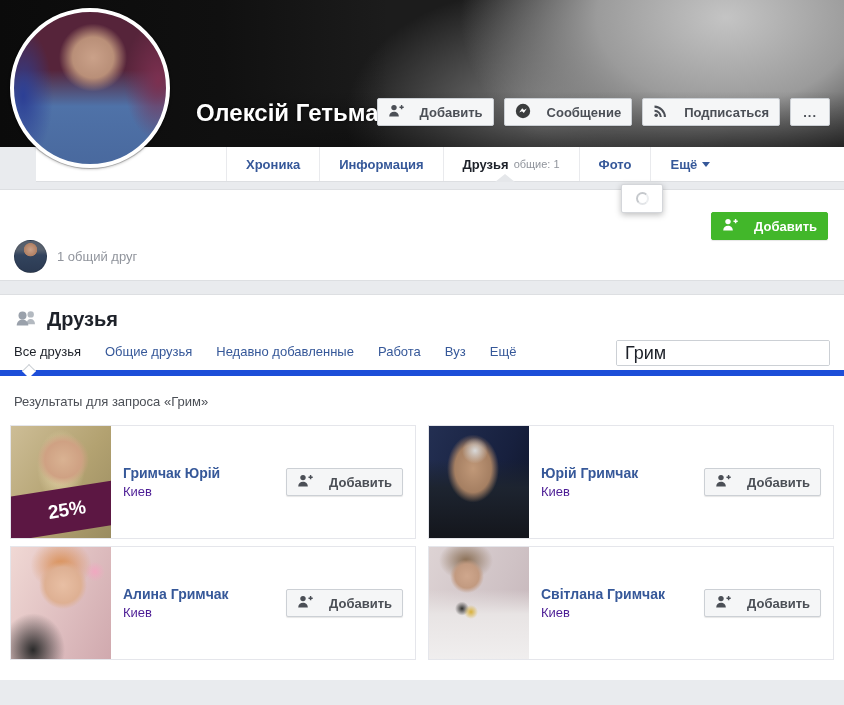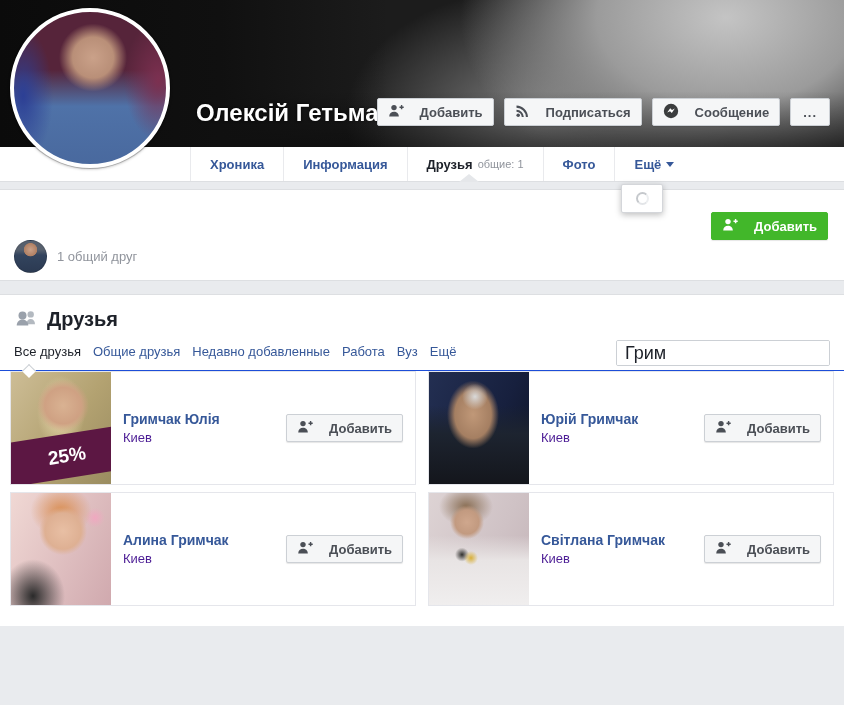--- a/index.html
+++ b/index.html
@@ -47,20 +47,21 @@
       radial-gradient(ellipse 40px 90px at 6% 55%, #2c3f95 0%, rgba(30,40,120,0) 75%),
       radial-gradient(ellipse 46px 80px at 95% 45%, #7c3050 0%, rgba(90,30,60,0) 75%),
       linear-gradient(to top, #49699e 0%, #4f72a8 38%, rgba(70,100,160,0) 62%),
       #56243a;
   }
   
   .tabstrip {
     position:relative; height:35px; background:#fff;
     display:flex; padding-left:190px;
     border-bottom:1px solid #dddfe2;
+    margin-left:36px;
   }
   .tab {
     display:flex; align-items:center; gap:5px; padding:0 19px;
     border-left:1px solid #e9eaed;
     font-size:13px; font-weight:bold; color:#365899; cursor:pointer;
     position:relative; white-space:nowrap;
   }
   .tab:last-child { border-right:1px solid #e9eaed; }
   .tab.active { color:#1d2129; cursor:default; }
   .tab-badge { font-size:11px; font-weight:normal; color:#90949c; }
@@ -105,22 +106,22 @@
       linear-gradient(to top, #2b3a52 0%, #33445e 55%, rgba(40,55,80,0) 72%),
       #57606e;
   }
   .mutual-label { font-size:13px; color:#90949c; }
   
   .friends-panel { margin-top:13px; background:#fff; border-top:1px solid #dddfe2; padding-bottom:20px; }
   .friends-heading { display:flex; align-items:center; gap:10px; padding:13px 14px 8px; }
   .friends-heading h2 { font-size:20px; font-weight:bold; color:#1d2129; }
   .filter-row {
     position:relative; margin-top:5px; padding:0 14px 11px;
-    border-bottom:1px solid #1d4ed8;
-    display:flex; align-items:center; gap:12px;
+    border-bottom:6px solid #1d4ed8;
+    display:flex; align-items:center; gap:24px;
   }
   .filter-link { font-size:13px; color:#365899; text-decoration:none; cursor:pointer; white-space:nowrap; }
   .filter-link.active { color:#1d2129; cursor:default; }
   .filter-pointer {
     position:absolute; left:24px; bottom:-6px; width:10px; height:10px;
     background:#fff; transform:rotate(45deg);
     border-left:1px solid #ccd0d5; border-top:1px solid #ccd0d5; z-index:2;
   }
   .search-box {
     position:absolute; right:14px; top:-4px;
@@ -223,30 +224,30 @@
 <div class="cover">
   <div class="cover-name">Олексій Гетьман</div>
   <div class="cover-actions">
     <button class="btn">
       <span><svg width="16" height="16" viewBox="0 0 16 16" class="icon-dark">
             <use href="#i-person-add"></use>
           </svg></span>
       <span>Добавить</span>
     </button>
     <button class="btn">
+      <span><svg width="16" height="16" viewBox="0 0 16 16" fill="#3b3d3e">
+            <use href="#i-messenger"></use>
+          </svg></span>
+      <span>Сообщение</span>
+    </button>
+    <button class="btn">
       <span><svg width="15" height="16" viewBox="0 0 16 16" class="icon-dark">
             <use href="#i-rss"></use>
           </svg></span>
       <span>Подписаться</span>
-    </button>
-    <button class="btn">
-      <span><svg width="16" height="16" viewBox="0 0 16 16" fill="#3b3d3e">
-            <use href="#i-messenger"></use>
-          </svg></span>
-      <span>Сообщение</span>
     </button>
     <button class="btn" style="padding:0 12px; letter-spacing:1px;">
       <span>...</span>
     </button>
   </div>
 </div>
 
 <div class="profile-pic"></div>
 
 <div class="tabstrip">
@@ -308,32 +309,33 @@
     <div class="search-box">
       <input type="text" value="Грим" style="">
       <button class="search-btn">
         <span><svg width="15" height="15" viewBox="0 0 16 16">
               <use href="#i-search"></use>
             </svg></span>
       </button>
     </div>
   </div>
 
+  <div class="results-label">Результаты для запроса «Грим»</div>
 
   <div class="cards-grid">
 
     <div class="friend-card">
       <div class="card-photo photo-1">
         <div class="ribbon">
             <span>25%</span>
           </div>
       </div>
       <div class="card-main">
         <div class="card-info">
-          <a class="card-name">Гримчак Юлія</a>
+          <a class="card-name">Гримчак Юрій</a>
           <div class="card-city">Киев</div>
         </div>
         <button class="btn">
           <span><svg width="16" height="16" viewBox="0 0 16 16" class="icon-dark">
                 <use href="#i-person-add"></use>
               </svg></span>
           <span>Добавить</span>
         </button>
       </div>
     </div>

